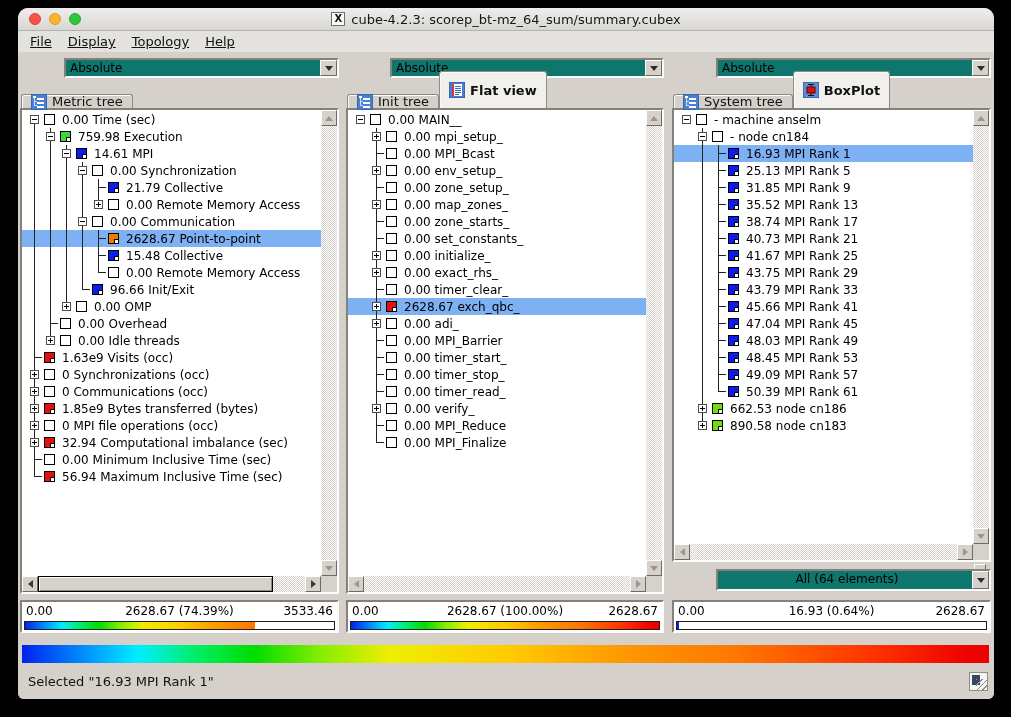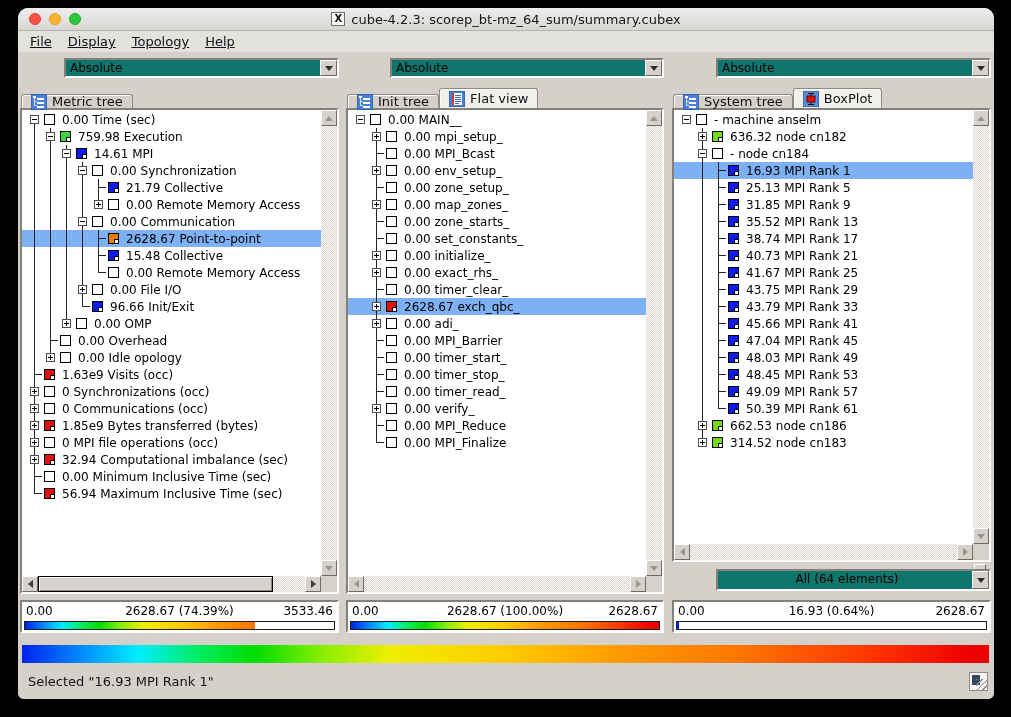--- a/index.html
+++ b/index.html
@@ -33,21 +33,21 @@
   .combo .txt{flex:1;font-size:12px;line-height:16px;padding-left:4px;color:#000;white-space:nowrap;overflow:hidden;}
   .cbtn{width:17px;background:#d6d2cb;border:1px solid;border-color:#fdfdfd #6e6a64 #6e6a64 #fdfdfd;
     display:flex;align-items:center;justify-content:center;}
   .tri-dn{width:0;height:0;border-left:4px solid transparent;border-right:4px solid transparent;border-top:5px solid #2e2c29;}
   .mode-combo{top:6px;}
   
   .tabbar{position:absolute;left:0;top:30px;height:26px;display:flex;align-items:flex-end;padding-left:1px;}
   .tab{display:flex;align-items:center;gap:5px;padding:0 9px;border:1px solid #8e8a84;border-bottom:none;
     border-radius:3px 3px 0 0;font-size:13px;color:#111;box-shadow:inset 1px 1px 0 #fafafa;}
   .tab.active{height:14px;background:#d5d1ca;position:relative;z-index:3;}
-  .tab.inactive{height:20px;background:#f2f0ed;}
+  .tab.inactive{height:37px;background:#f2f0ed;font-weight:bold;}
   .ticon{width:16px;height:16px;display:inline-block;}
   .ticon svg{display:block;}
   
   .tf{position:absolute;left:0;right:0;top:56px;border:2px solid;border-color:#84817b #fcfcfc #fcfcfc #84817b;
     background:#fff;display:grid;grid-template-columns:1fr 16px;grid-template-rows:1fr 16px;z-index:2;}
   .p0 .tf,.p1 .tf{height:486px;}
   .p2 .tf{height:454px;}
   .vp{overflow:hidden;background:#fff;padding-top:1px;}
   
   .row{display:flex;align-items:center;height:17px;padding-left:4px;position:relative;white-space:nowrap;}
@@ -343,41 +343,20 @@
                 <i class="gv"></i>
               </span>
               <span class="c">
                 <i class="gv"></i>
               </span>
               <span class="c">
                 <i class="gv"></i>
               </span>
               <span class="c">
                 <i class="gu"></i>
-                <i class="gd"></i>
-                <span class="xb">
-                  <i class="mh"></i>
-                  <i class="mv"></i>
-                </span>
-              </span>
-              <span class="nb" style="background: rgb(255, 255, 255);"></span>
-              <span class="rt">0.00 File I/O</span>
-            </div>
-            <div class="row">
-              <span class="c">
-                <i class="gv"></i>
-              </span>
-              <span class="c">
-                <i class="gv"></i>
-              </span>
-              <span class="c">
-                <i class="gv"></i>
-              </span>
-              <span class="c">
-                <i class="gu"></i>
                 <i class="hx"></i>
               </span>
               <span class="nb col" style="background: rgb(10, 28, 238);"></span>
               <span class="rt">96.66 Init/Exit</span>
             </div>
             <div class="row">
               <span class="c">
                 <i class="gv"></i>
               </span>
               <span class="c">
@@ -409,21 +388,21 @@
                 <i class="gv"></i>
               </span>
               <span class="c">
                 <i class="gu"></i>
                 <span class="xb">
                   <i class="mh"></i>
                   <i class="mv"></i>
                 </span>
               </span>
               <span class="nb" style="background: rgb(255, 255, 255);"></span>
-              <span class="rt">0.00 Idle opology</span>
+              <span class="rt">0.00 Idle threads</span>
             </div>
             <div class="row">
               <span class="c">
                 <i class="gv"></i>
                 <i class="hx"></i>
               </span>
               <span class="nb col" style="background: rgb(228, 16, 16);"></span>
               <span class="rt">1.63e9 Visits (occ)</span>
             </div>
             <div class="row">
@@ -874,33 +853,20 @@
               <span class="nb" style="background: rgb(255, 255, 255);"></span>
               <span class="rt">- machine anselm</span>
             </div>
             <div class="row">
               <span class="c"></span>
               <span class="c">
                 <i class="gu"></i>
                 <i class="gd"></i>
                 <span class="xb">
                   <i class="mh"></i>
-                  <i class="mv"></i>
-                </span>
-              </span>
-              <span class="nb col" style="background: rgb(116, 218, 17);"></span>
-              <span class="rt">636.32 node cn182</span>
-            </div>
-            <div class="row">
-              <span class="c"></span>
-              <span class="c">
-                <i class="gu"></i>
-                <i class="gd"></i>
-                <span class="xb">
-                  <i class="mh"></i>
                 </span>
               </span>
               <span class="nb" style="background: rgb(255, 255, 255);"></span>
               <span class="rt">- node cn184</span>
             </div>
             <div class="row" style="background: rgb(126, 177, 243);">
               <span class="c"></span>
               <span class="c">
                 <i class="gv"></i>
               </span>
@@ -1095,21 +1061,21 @@
             <div class="row">
               <span class="c"></span>
               <span class="c">
                 <i class="gu"></i>
                 <span class="xb">
                   <i class="mh"></i>
                   <i class="mv"></i>
                 </span>
               </span>
               <span class="nb col" style="background: rgb(116, 218, 17);"></span>
-              <span class="rt">314.52 node cn183</span>
+              <span class="rt">890.58 node cn183</span>
             </div>
           </div>
         <div class="vs dis">
           <span class="sbtn">
               <span class="tu"></span>
             </span>
           <span class="track"></span>
           <span class="sbtn">
               <span class="td"></span>
             </span>

